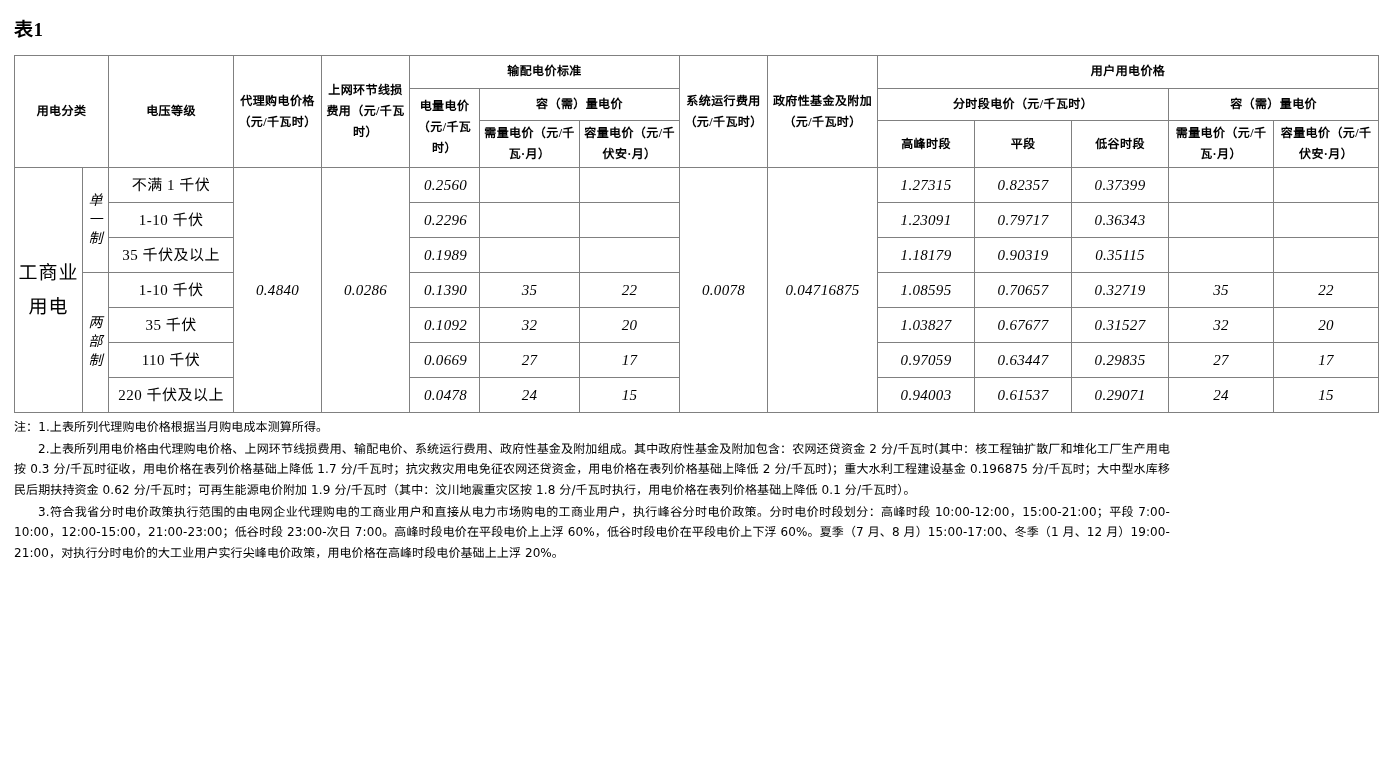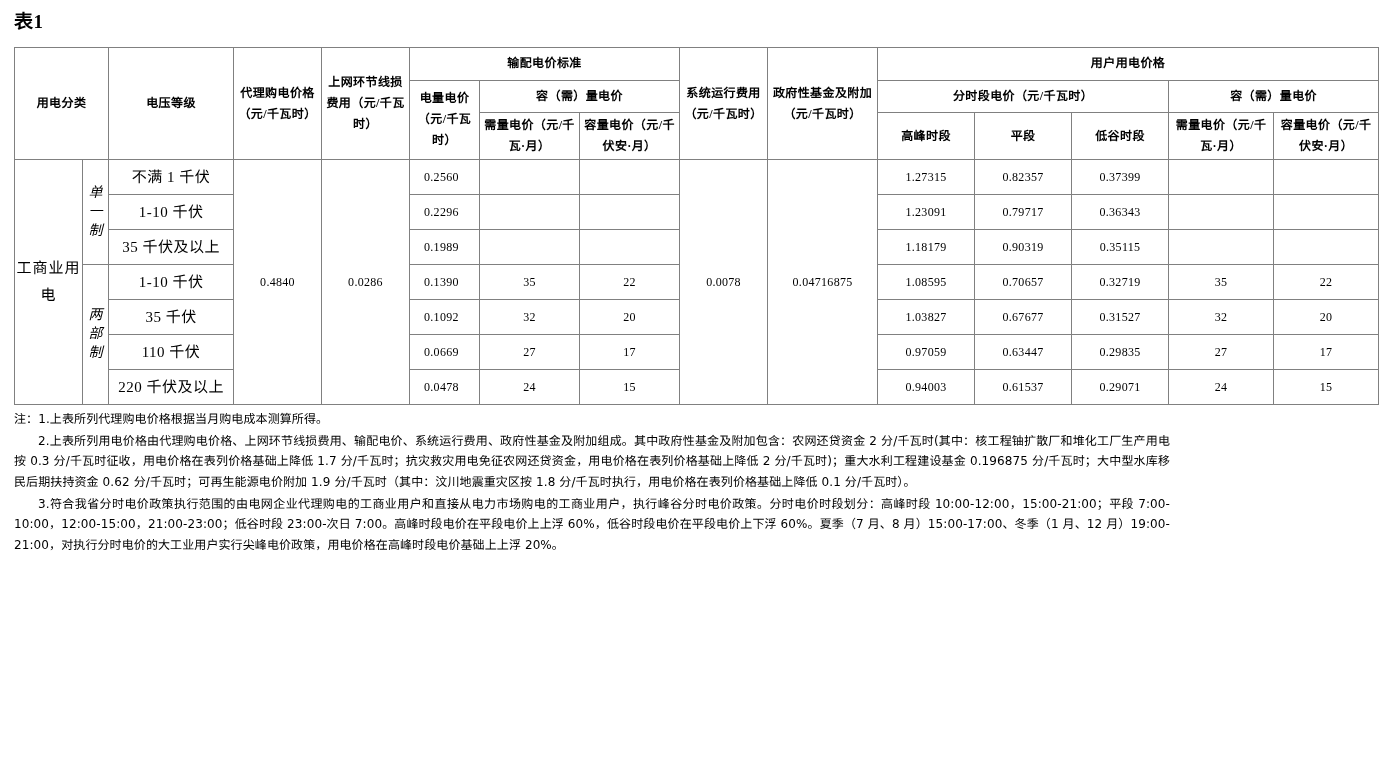--- a/index.html
+++ b/index.html
@@ -12,21 +12,21 @@
     height: 763px;
     font-family: "Liberation Serif", "DejaVu Serif", serif;
     color: #000000;
     overflow: hidden;
   }
   .page {
     position: relative;
     width: 1184px;
     height: 763px;
     box-sizing: border-box;
-    padding: 0 14px;
+    padding: 8px 14px;
   }
 
   
   .table-label {
     font-size: 19px;
     font-weight: bold;
     line-height: 1;
     padding-top: 12px;
     letter-spacing: 0.5px;
   }
@@ -73,21 +73,21 @@
   .price-table thead th.grp {
     line-height: 2.3;
   }
   .price-table tbody td {
     font-size: 15px;
     height: 30px;
     line-height: 1.2;
     font-family: "Liberation Serif", "DejaVu Serif", serif;
   }
   .price-table tbody td.cat {
-    font-size: 15px;
+    font-size: 19px;
     letter-spacing: 1px;
     line-height: 1.8;
   }
   .price-table tbody td.vert {
     font-size: 14px;
     line-height: 1.35;
     letter-spacing: 0px;
     width: 26px;
     padding: 0;
   }
@@ -96,22 +96,23 @@
     width: 1em;
     margin: 0 auto;
     word-break: break-all;
     font-style: italic;
   }
   .price-table tbody td.lvl {
     font-size: 15px;
     letter-spacing: 0.5px;
   }
   .price-table tbody td.num {
-    font-size: 12px;
+    font-size: 15px;
     letter-spacing: 0.3px;
+    font-style: italic;
   }
   .price-table tbody td.num-left {
     text-align: left;
     padding-left: 14px;
   }
 
   
   .notes {
     margin-top: 4px;
     font-family: "DejaVu Sans", "Liberation Sans", sans-serif;

